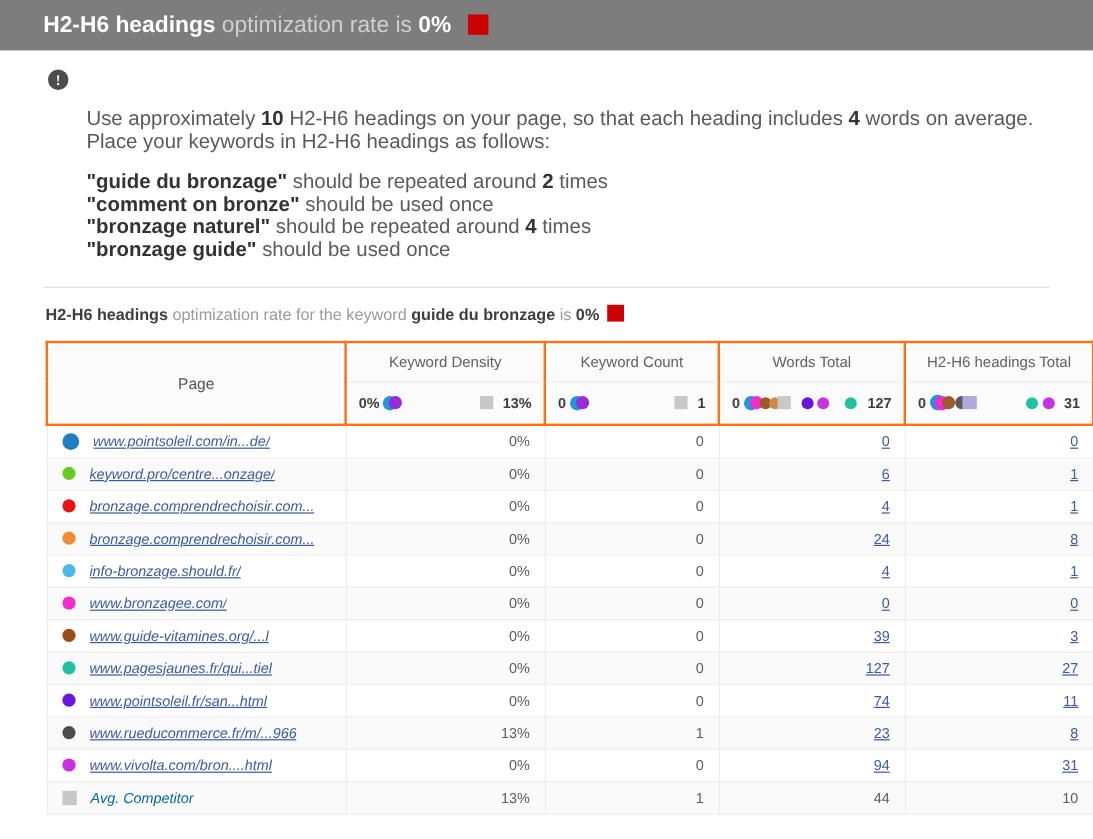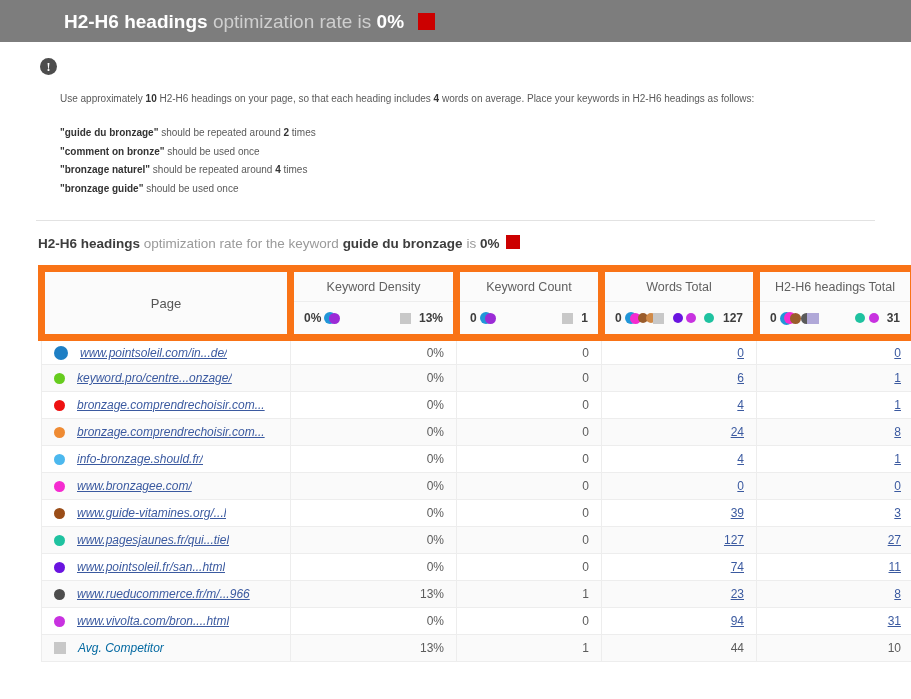--- a/index.html
+++ b/index.html
@@ -14,21 +14,21 @@
 
   
   .topbar {
     height: 42px;
     background: #7d7d7d;
     display: flex;
     align-items: center;
     padding: 0 0 0 36px;
     color: #ffffff;
   }
-  .topbar-text { font-size: 19px; line-height: 1; white-space: nowrap; margin-left: 28px; }
+  .topbar-text { font-size: 19px; line-height: 1; white-space: nowrap; }
   .topbar-text .b { font-weight: bold; color: #ffffff; }
   .topbar-text .m { color: #cfcfcf; font-weight: normal; }
   .swatch-red {
     display: inline-block;
     width: 17px; height: 17px;
     background: #cc0000;
     vertical-align: -2px;
     margin-left: 9px;
   }
 
@@ -42,23 +42,23 @@
     width: 17px; height: 17px; border-radius: 50%;
     background: #4d4d4d; color: #ffffff;
     font-size: 12px; font-weight: bold;
     display: flex; align-items: center; justify-content: center;
     line-height: 1; font-family: "Liberation Serif", serif;
   }
   .rec-title {
     font-size: 18px; font-weight: bold; color: #3b3b3b; letter-spacing: -0.1px;
   }
   .rec-body {
-    margin-left: 24px;
+    margin-left: 36px;
     margin-top: 14px;
-    font-size: 10px; color: #5a5a5a; line-height: 19px;
+    font-size: 17px; color: #5a5a5a; line-height: 19px;
     max-width: 845px;
   }
   .rec-body b { color: #333; font-weight: bold; }
   .rec-list { margin-top: 16px; }
   .rec-list .line { line-height: 18.5px; }
   .rec-list .kw { color: #333; font-weight: bold; }
 
   .divider {
     margin: 22px 36px 0 36px;
     border-top: 1px solid #e2e2e2;
@@ -82,21 +82,21 @@
     color: #555;
   }
   table.report col.c-page  { width: 249px; }
   table.report col.c-kd    { width: 166px; }
   table.report col.c-kc    { width: 145px; }
   table.report col.c-wt    { width: 155px; }
   table.report col.c-ht    { width: 157px; }
 
   thead th {
     font-weight: normal;
-    border: 7px solid #f97316;
+    border: 2px solid #f97316;
     background: #fbfbfb;
     color: #666;
   }
   th.page-cell {
     vertical-align: middle;
     text-align: center;
     font-size: 13px;
     color: #555;
     padding: 0;
   }

